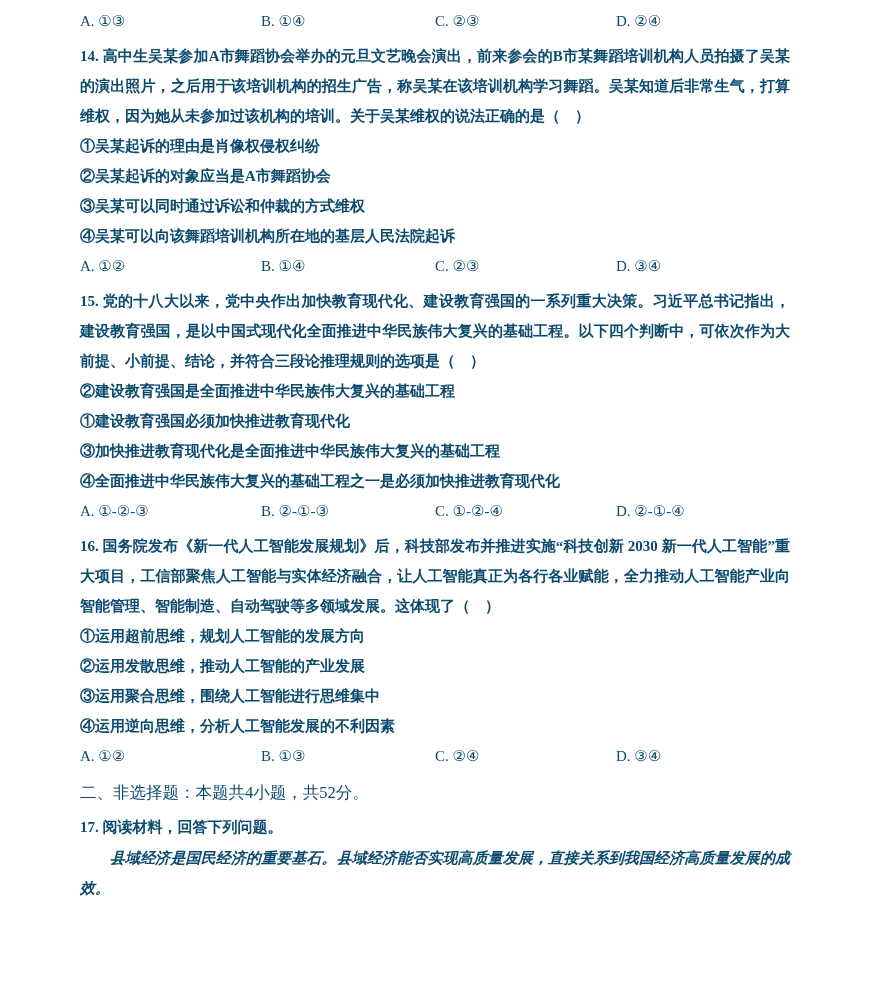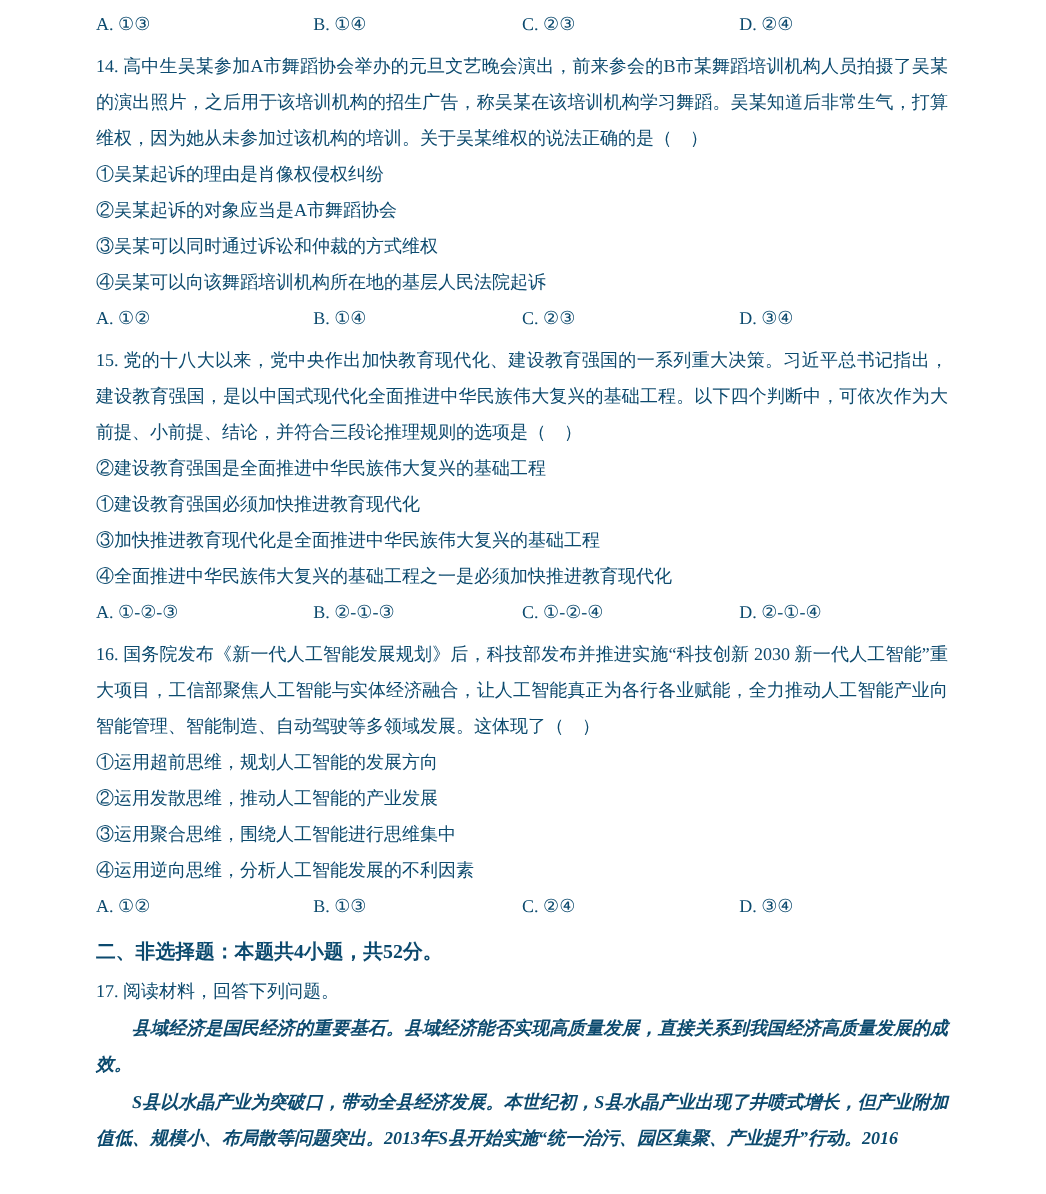--- a/index.html
+++ b/index.html
@@ -12,31 +12,32 @@
     background: #ffffff;
     color: #0c4a6e;
     padding: 6px 82px 0 80px;
     overflow: hidden;
     font-family: "Liberation Serif", "DejaVu Serif", serif;
     font-size: 15px;
     line-height: 30px;
   }
   .para {
     text-align: justify;
+    font-weight: bold;
   }
   .stem { margin-top: 5px; }
   .subitem { margin-top: 0; }
   .choices-row {
     display: grid;
     grid-template-columns: 181px 174px 181px 1fr;
     margin-top: 0;
   }
   .choice { white-space: nowrap; }
   .section {
-    font-weight: bold;
+    font-weight: normal;
     font-size: 16.5px;
     margin-top: 7px;
     text-align: left;
   }
   .qline { margin-top: 4px; }
   .material {
     font-style: italic;
     font-weight: bold;
     text-indent: 2em;
     margin-top: 1px;
@@ -82,15 +83,14 @@
       <div class="para subitem">④运用逆向思维，分析人工智能发展的不利因素</div>
       <div class="choices-row">
         <span class="choice">A. ①②</span>
         <span class="choice">B. ①③</span>
         <span class="choice">C. ②④</span>
         <span class="choice">D. ③④</span>
       </div>
       <div class="para section">二、非选择题：本题共4小题，共52分。</div>
       <div class="para qline">17. 阅读材料，回答下列问题。</div>
       <div class="para material">县域经济是国民经济的重要基石。县域经济能否实现高质量发展，直接关系到我国经济高质量发展的成效。</div>
-      <div class="para material">S县以水晶产业为突破口，带动全县经济发展。本世纪初，S县水晶产业出现了井喷式增长，但产业附加值低、规模小、布局散等问题突出。2013年S县开始实施“统一治污、园区集聚、产业提升”行动。2016</div>
     </div>
 </div>
 
 </body></html>

